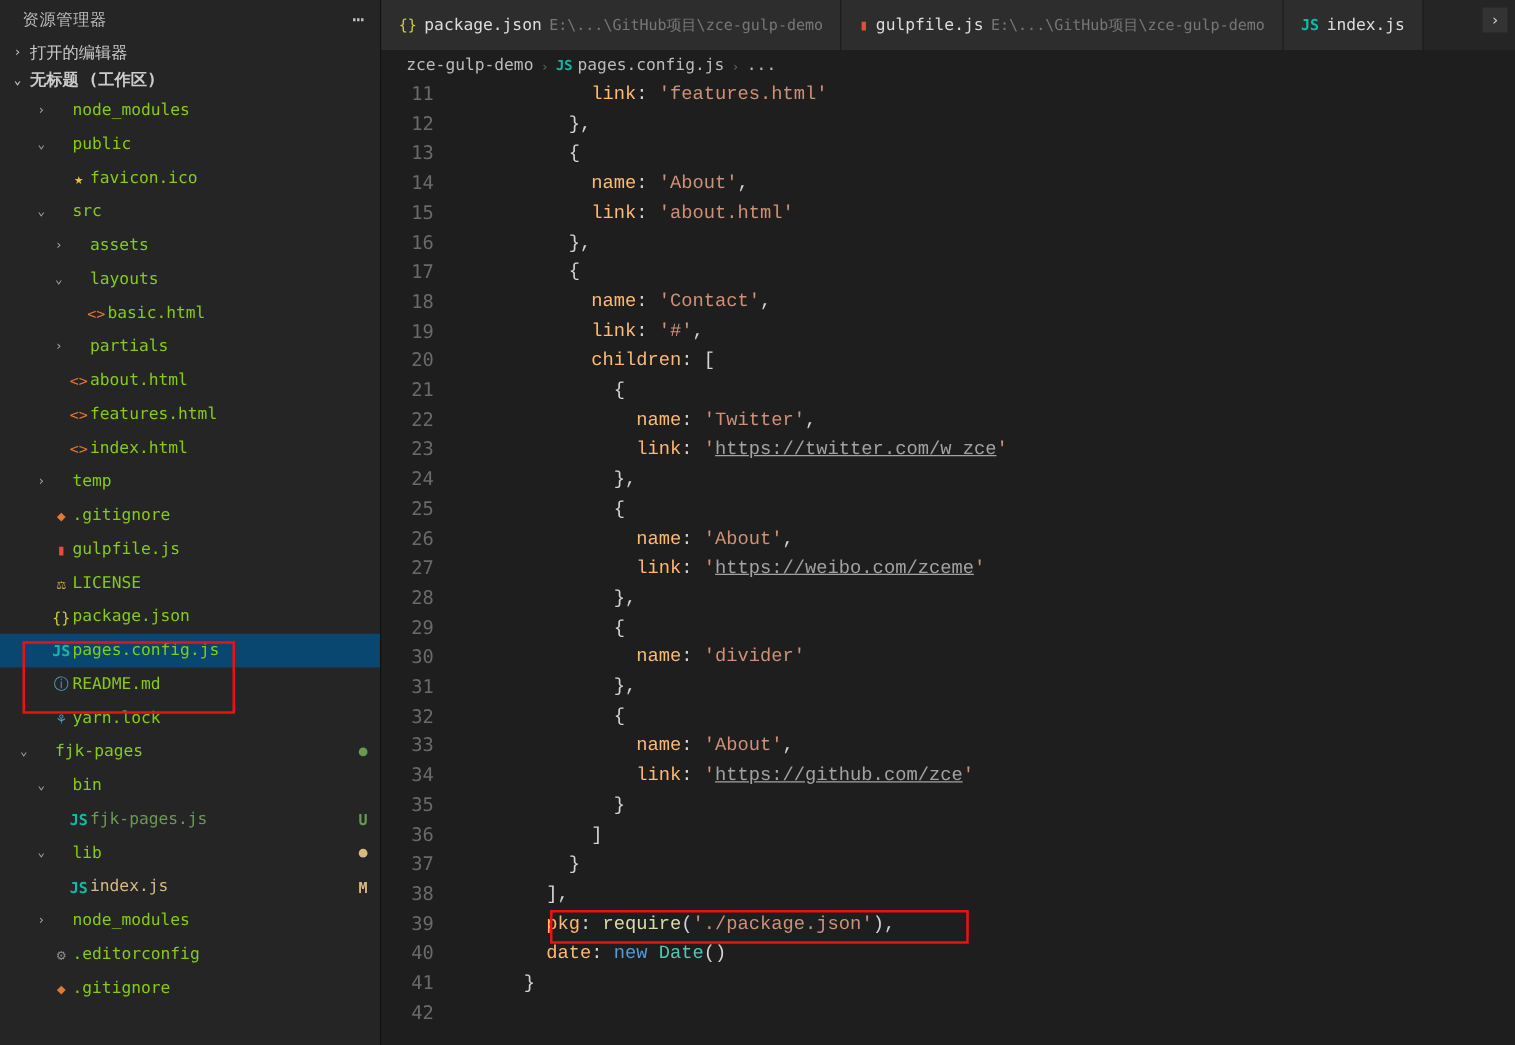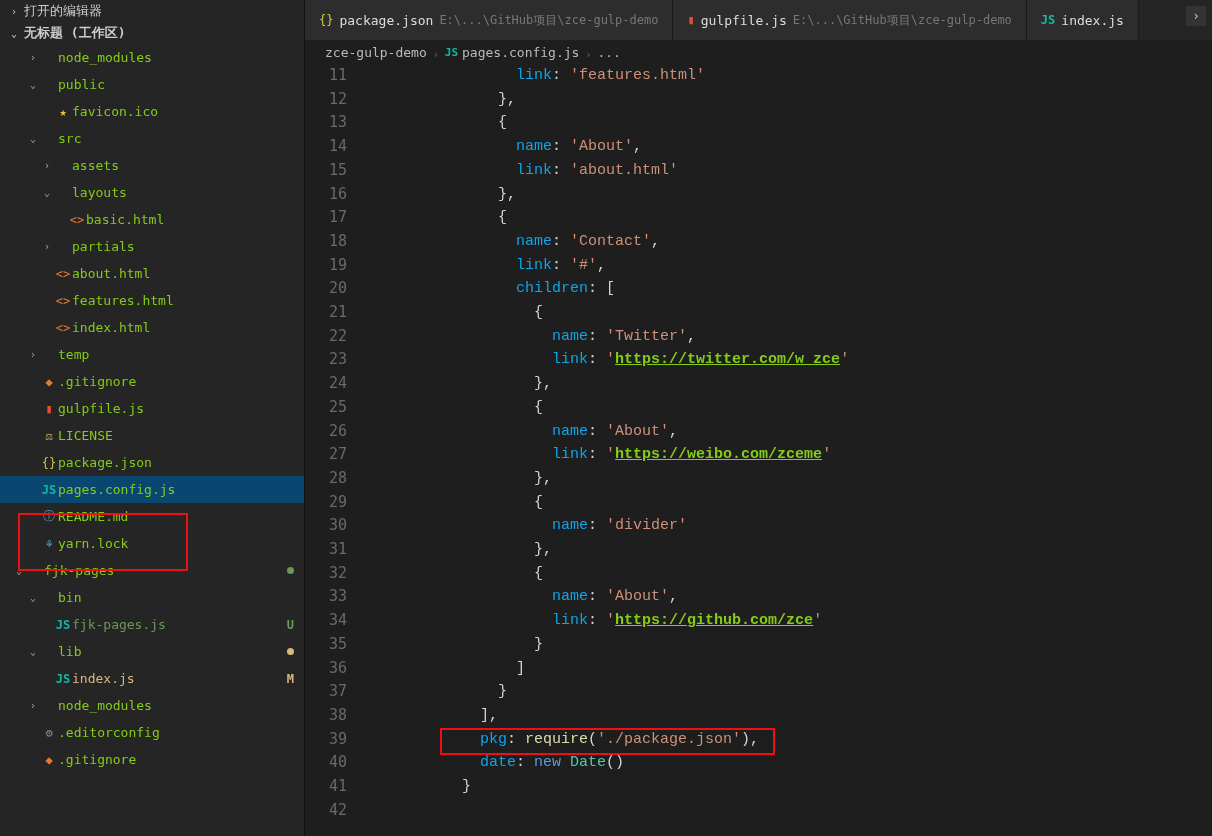--- a/index.html
+++ b/index.html
@@ -48,39 +48,43 @@
 .tab .t-icon { font-size:12px; }
 .tab .t-label { color:#ddd; white-space:nowrap; }
 .tab .t-path { color:#777; font-size:12px; white-space:nowrap; overflow:hidden; text-overflow:ellipsis; }
 .tab-actions { position:absolute; right:6px; top:6px; display:flex; gap:6px; }
 .tab-actions .btn { width:20px; height:20px; display:flex; align-items:center; justify-content:center; background:#333; color:#ccc; font-size:12px; cursor:pointer; }
 
 .breadcrumb { display:flex; align-items:flex-end; gap:6px; padding:4px 20px; font-size:13px; color:#bbb; background:#1e1e1e; border-bottom:0; height:24px; }
 .breadcrumb .sep { color:#666; font-size:10px; }
 .breadcrumb .bc-item { display:flex; align-items:center; gap:4px; }
 
-.code-wrap { flex:1; display:flex; overflow:hidden; position:relative;gap:43px; }
+.code-wrap { flex:1; display:flex; overflow:hidden; position:relative; }
 .gutter { width:60px; text-align:right; padding:0 18px 0 0; color:#6a6a6a; font-family:Consolas,monospace; font-size:15px; line-height:23.7px; user-select:none; background:#1e1e1e; }
 .code { flex:1; font-family:Consolas,"Courier New",monospace; font-size:15px; line-height:23.7px; color:#d4d4d4; white-space:pre; position:relative; }
-.tok-key { color:#0ea5e9; }
+.tok-key { color:#fdba74; }
 .tok-str { color:#ce9178; }
-.tok-link { color:#84cc16; text-decoration:underline;font-weight:bold; }
+.tok-link { color:#a3a3a3; text-decoration:underline; }
 .tok-kw { color:#569cd6; }
 .tok-fn { color:#dcdcaa; }
 .tok-cls { color:#4ec9b0; }
 
 .minimap { width:10px; background:#1e1e1e; }
 
 </style>
 </head>
 <body>
 
 <div class="root">
 
   <div class="sidebar">
+    <div class="sb-header">
+      <span>资源管理器</span>
+      <span class="dots">⋯</span>
+    </div>
     <div class="sb-section">
       <span class="chev">›</span>
       <span>打开的编辑器</span>
     </div>
     <div class="sb-section bold">
       <span class="chev">⌄</span>
       <span>无标题 (工作区)</span>
     </div>
     <div class="tree" id="tree">
         <div class="tree-row">

